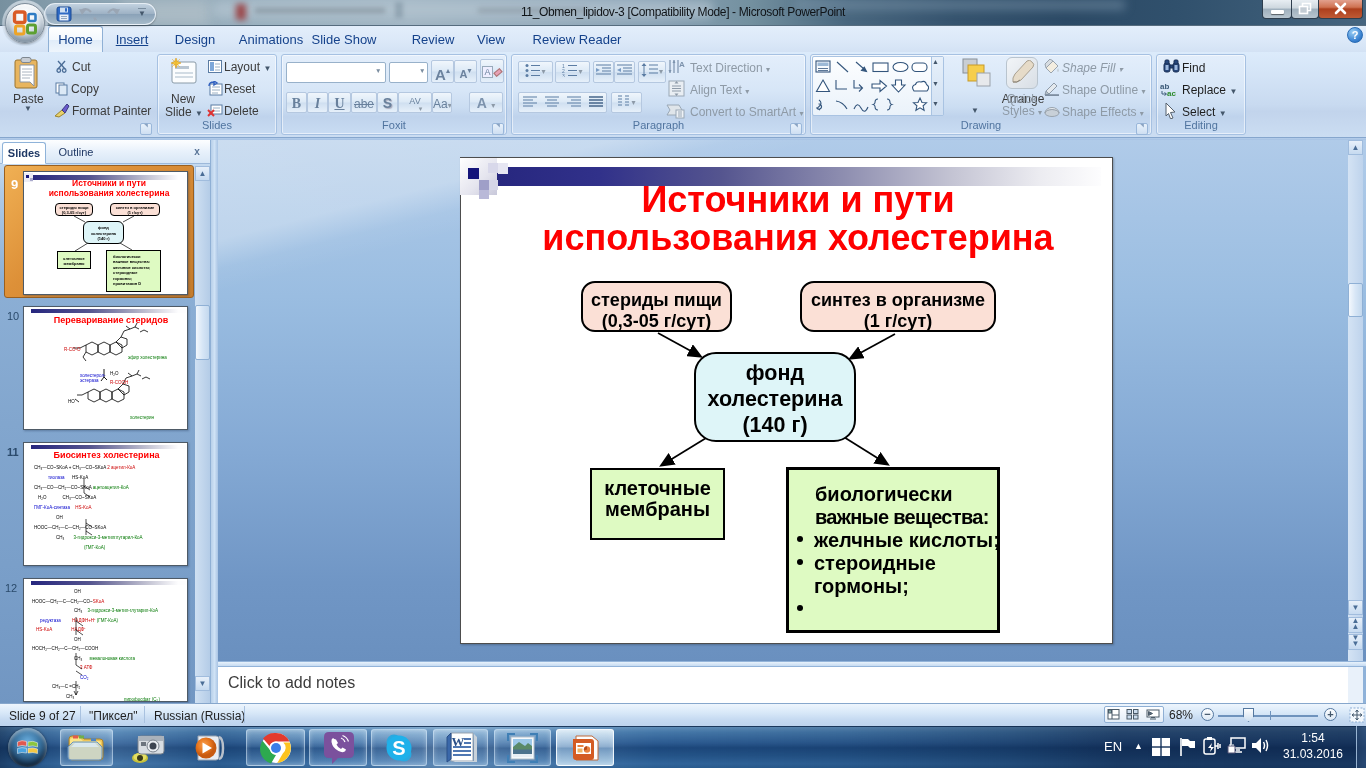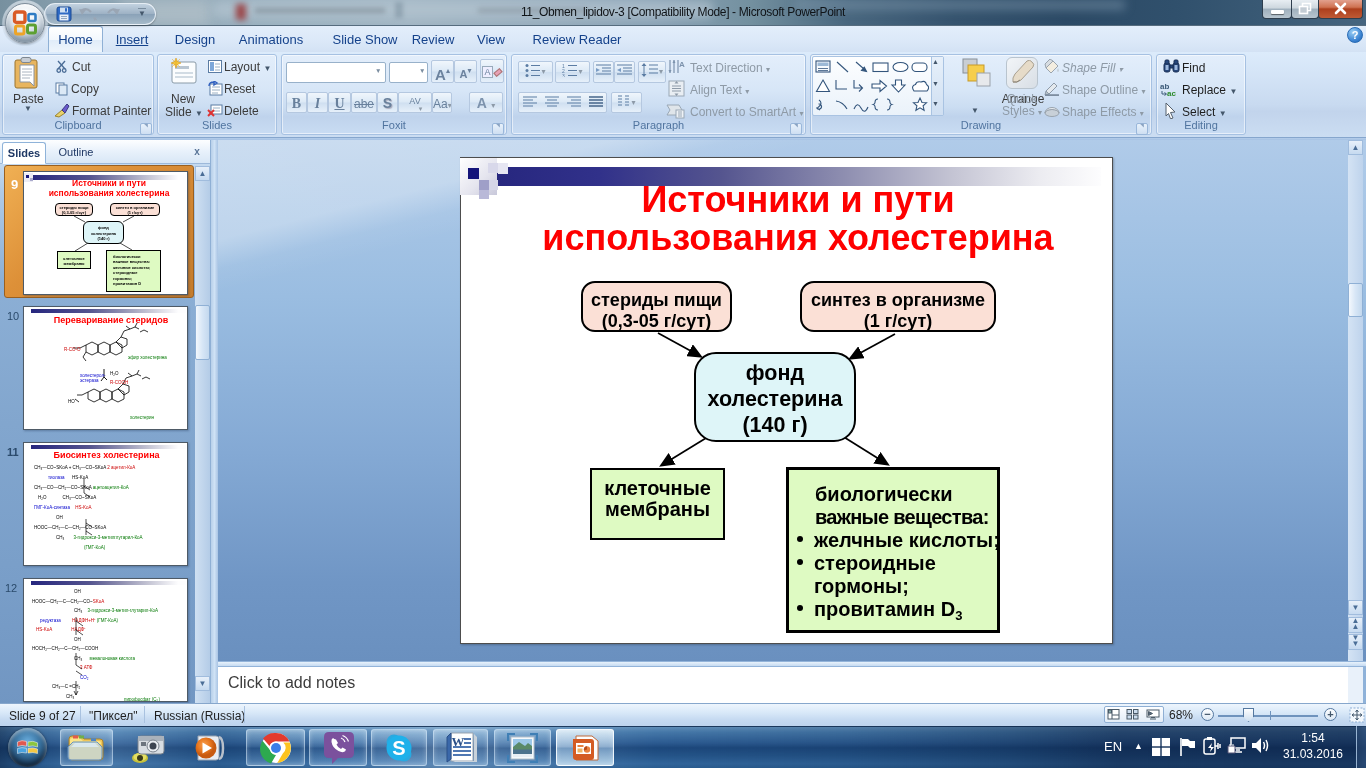--- a/index.html
+++ b/index.html
@@ -116,33 +116,30 @@
           <line x1="17" y1="4" x2="26" y2="13"></line>
           <line x1="26" y1="4" x2="17" y2="13"></line>
         </g>
       </svg></div>
 
   <div id="tabrow" class="abs"></div>
   <div id="tabhome" class="abs">Home</div>
   <div class="rtab abs" style="left:107px;width:50px;text-decoration:underline;">Insert</div>
   <div class="rtab abs" style="left:165px;width:60px;">Design</div>
   <div class="rtab abs" style="left:228px;width:86px;">Animations</div>
-  <div class="rtab abs" style="left:327px;width:76px;">Slide Show</div>
+  <div class="rtab abs" style="left:306px;width:76px;">Slide Show</div>
   <div class="rtab abs" style="left:404px;width:58px;">Review</div>
   <div class="rtab abs" style="left:468px;width:46px;">View</div>
   <div class="rtab abs" style="left:520px;width:114px;">Review Reader PDF</div>
   <div id="helpbtn" class="abs">?</div>
 
   <div id="ribbon" class="abs"></div>
   <div id="ribbonedge" class="abs"></div>
   <div id="ribbongroups" class="abs" style="left:0;top:52px;width:1366px;height:86px;">
 
-    <div class="rgroup abs" style="left:2px;width:152px;">
-        <div class="glabel abs">Clipboard</div>
-      </div>
     <div class="rgroup abs" style="left:157px;width:120px;">
         <div class="glabel abs">Slides</div>
       </div>
     <div class="rgroup abs" style="left:281px;width:226px;">
         <div class="glabel abs">Foxit</div>
       </div>
     <div class="rgroup abs" style="left:511px;width:295px;">
         <div class="glabel abs">Paragraph</div>
       </div>
     <div class="rgroup abs" style="left:810px;width:342px;">
@@ -637,21 +634,20 @@
     <div class="abs" style="left:130px;top:311px;width:135px;height:72px;background:#defac2;border:2.5px solid #000;text-align:center;font-size:20px;line-height:21px;font-weight:bold;color:#000;padding-top:8px;">клеточные<br>мембраны</div>
     <div class="abs" style="left:326px;top:310px;width:214px;height:166px;background:#defac2;border:3px solid #000;font-size:20px;line-height:23px;font-weight:bold;color:#000;">
       <div class="abs" style="left:26px;top:13px;white-space:nowrap;">биологически</div>
       <div class="abs" style="left:26px;top:36px;white-space:nowrap;letter-spacing:-0.7px;">важные вещества:</div>
       <div class="abs" style="left:8px;top:66px;width:6px;height:6px;border-radius:50%;background:#000;"></div>
       <div class="abs" style="left:25px;top:59px;white-space:nowrap;">желчные кислоты;</div>
       <div class="abs" style="left:8px;top:89px;width:6px;height:6px;border-radius:50%;background:#000;"></div>
       <div class="abs" style="left:25px;top:82px;white-space:nowrap;">стероидные</div>
       <div class="abs" style="left:25px;top:105px;white-space:nowrap;">гормоны;</div>
       <div class="abs" style="left:8px;top:135px;width:6px;height:6px;border-radius:50%;background:#000;"></div>
-      <div class="abs" style="left:25px;top:128px;white-space:nowrap;">провитамин D<span style="font-size:13px;vertical-align:-4px;">3</span></div>
     </div>
   </div>
   <div id="escroll" class="abs"></div>
   <div class="scrollarrow abs" style="left:1348px;top:140px;">▲</div>
   <div class="scrollarrow abs" style="left:1348px;top:600px;">▼</div>
   <div id="ethumb" class="abs"></div>
   <div class="scrollarrow abs" style="left:1348px;top:617px;height:16px;line-height:6px;">▲<br>▲</div>
   <div class="scrollarrow abs" style="left:1348px;top:634px;height:16px;line-height:6px;">▼<br>▼</div>
 
   <div id="notesplit" class="abs"></div>

